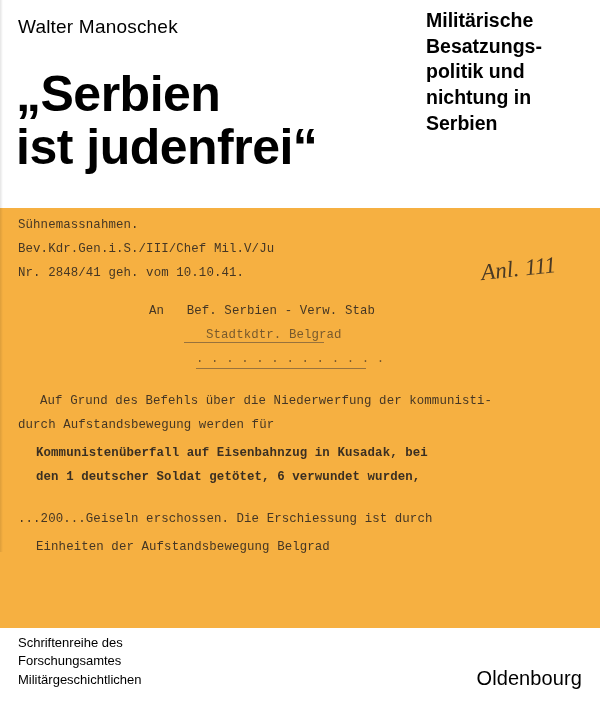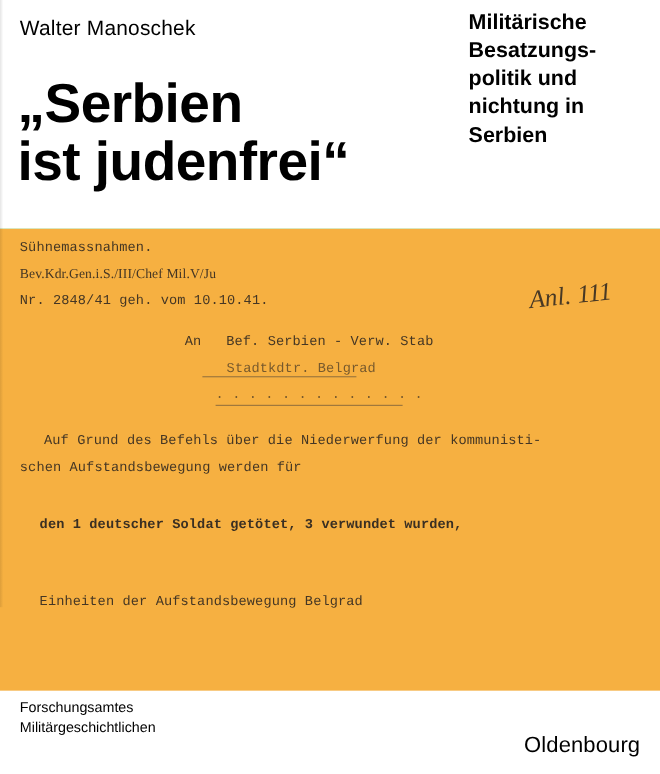--- a/index.html
+++ b/index.html
@@ -165,44 +165,47 @@
       <span class="sline">politik und</span>
       <span class="sline">nichtung in</span>
       <span class="sline">Serbien</span>
     </div>
   </div>
 
   <div class="doc-area">
     <div class="doc-text">
 
       <div class="dl" style="left:18px; top:10px;">Sühnemassnahmen.</div>
-      <div class="dl" style="left:18px; top:34px;font-family:Liberation Serif, serif;">Bev.Kdr.Gen.i.S./III/Chef Mil.V/Ju</div>
+      <div class="dl" style="left:18px; top:34px;">Bev.Kdr.Gen.i.S./III/Chef Mil.V/Ju</div>
       <div class="dl" style="left:18px; top:58px;">Nr. 2848/41 geh. vom 10.10.41.</div>
 
-      <div class="dl" style="left:168px; top:96px;">An   Bef. Serbien - Verw. Stab</div>
+      <div class="dl" style="left:149px; top:96px;">An   Bef. Serbien - Verw. Stab</div>
       <div class="dl faint" style="left:186px; top:120px;margin-left:20px;">Stadtkdtr. Belgrad</div>
       <div class="uline" style="left:184px; top:134px; width:140px;"></div>
       <div class="dl faint" style="left:196px; top:144px;">. . . . . . . . . . . . .</div>
       <div class="uline" style="left:196px; top:160px; width:170px;"></div>
 
       <div class="dl" style="left:40px; top:186px;">Auf Grund des Befehls über die Niederwerfung der kommunisti-</div>
-      <div class="dl" style="left:18px; top:210px;">schen Aufstandsbewegung werden für</div>
-
-      <div class="dl bold" style="left:36px; top:262px;">den 1 deutscher Soldat getötet, 3 verwundet wurden,</div>
-
+      <div class="dl" style="left:18px; top:210px;">durch Aufstandsbewegung werden für</div>
+
+      <div class="dl bold" style="left:36px; top:238px;">Kommunistenüberfall auf Eisenbahnzug in Kusadak, bei</div>
+      <div class="dl bold" style="left:36px; top:262px;">den 1 deutscher Soldat getötet, 6 verwundet wurden,</div>
+
+      <div class="dl" style="left:18px; top:304px;">...200...Geiseln erschossen. Die Erschiessung ist durch</div>
       <div class="dl" style="left:36px; top:332px;">Einheiten der Aufstandsbewegung Belgrad</div>
 
       <div class="dl" style="left:30px; top:390px;margin-top:36px;">zu vollstrecken.</div>
 
       <div class="handwrite">Anl. 111</div>
     </div>
   </div>
 
   <div class="bottom-band">
     <div class="series">
+      <span class="sl">Schriftenreihe des</span>
       <span class="sl">Forschungsamtes</span>
       <span class="sl">Militärgeschichtlichen</span>
     </div>
     <div class="publisher">Oldenbourg</div>
   </div>
 
   <div class="edge-shadow"></div>
 </div>
 
 </body></html>

